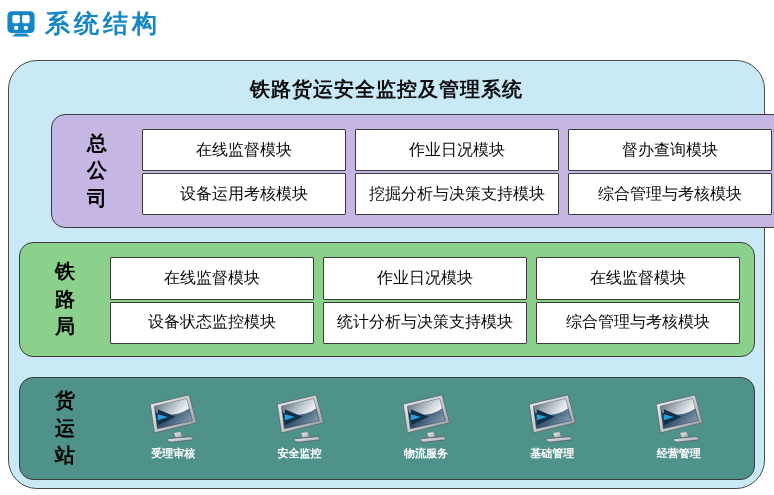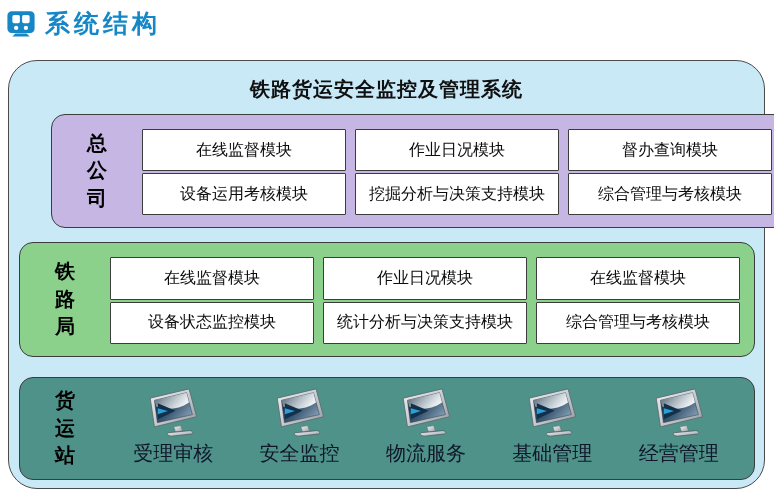--- a/index.html
+++ b/index.html
@@ -81,21 +81,21 @@
     flex: 1;
     display: flex; justify-content: space-around; align-items: center;
     padding: 4px 12px 8px 0;
   }
   .terminal {
     display: flex; flex-direction: column; align-items: center; gap: 2px;
     width: 104px;
   }
   .terminal .monitor-icon { width: 54px; height: 51px; }
   .terminal-label {
-    font-size: 20px; font-weight: 400; color: #0f172a;
+    font-size: 11px; font-weight: 700; color: #ffffff;
     white-space: nowrap;
   }
 </style>
 </head>
 <body>
 
 <svg width="0" height="0" style="position:absolute" aria-hidden="true">
   <defs>
     <linearGradient id="gFrame" x1="0" y1="0" x2="1" y2="1">
       <stop offset="0" stop-color="#eef1f3"></stop>

